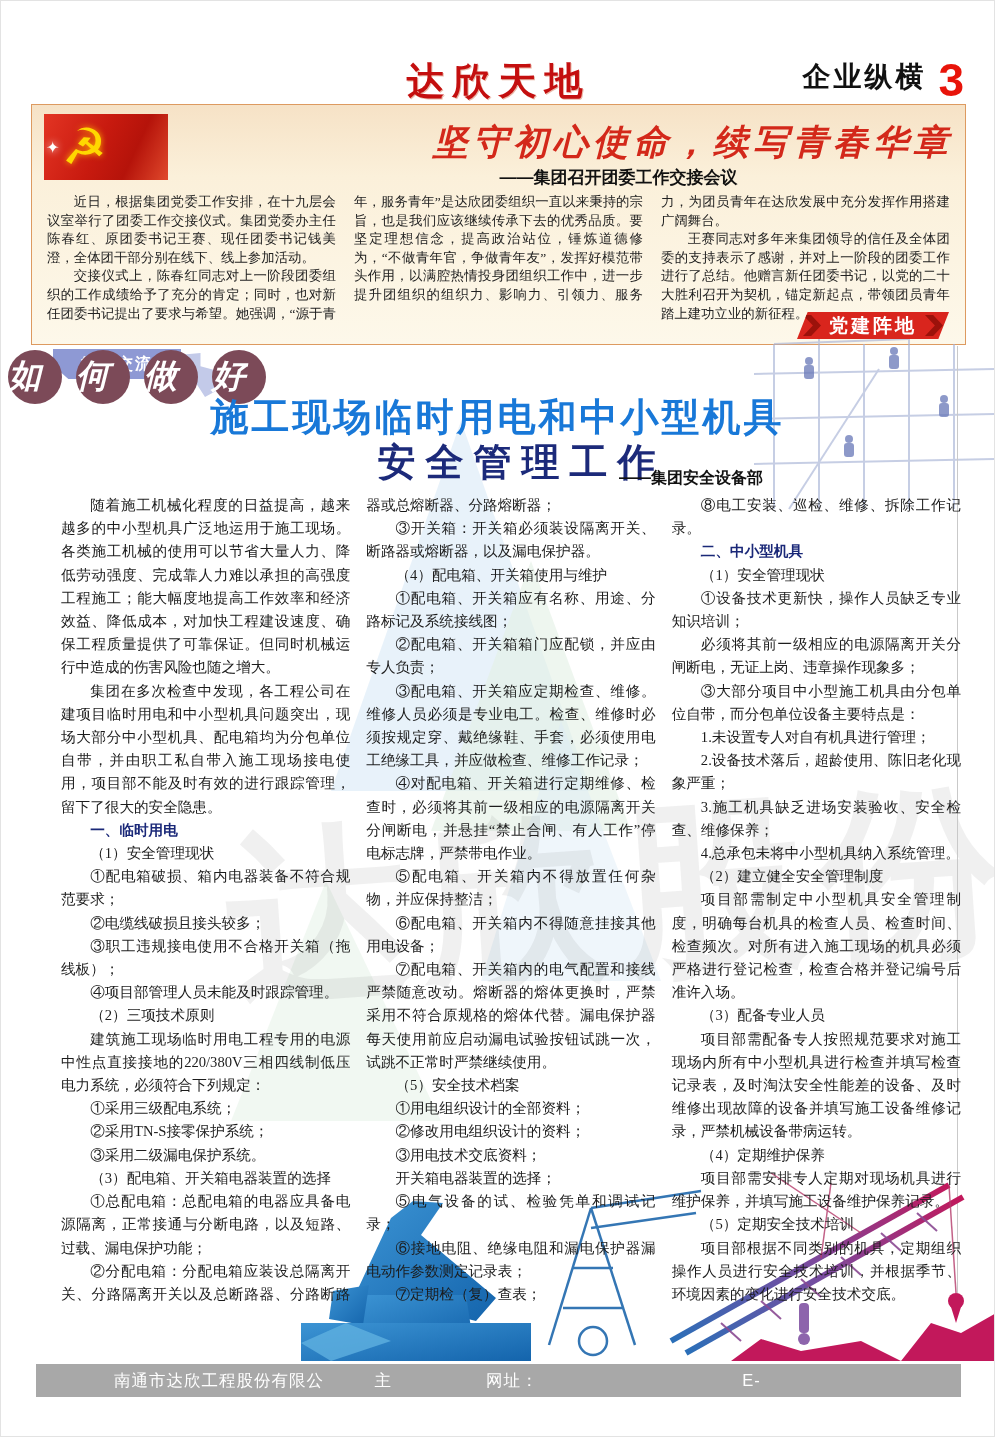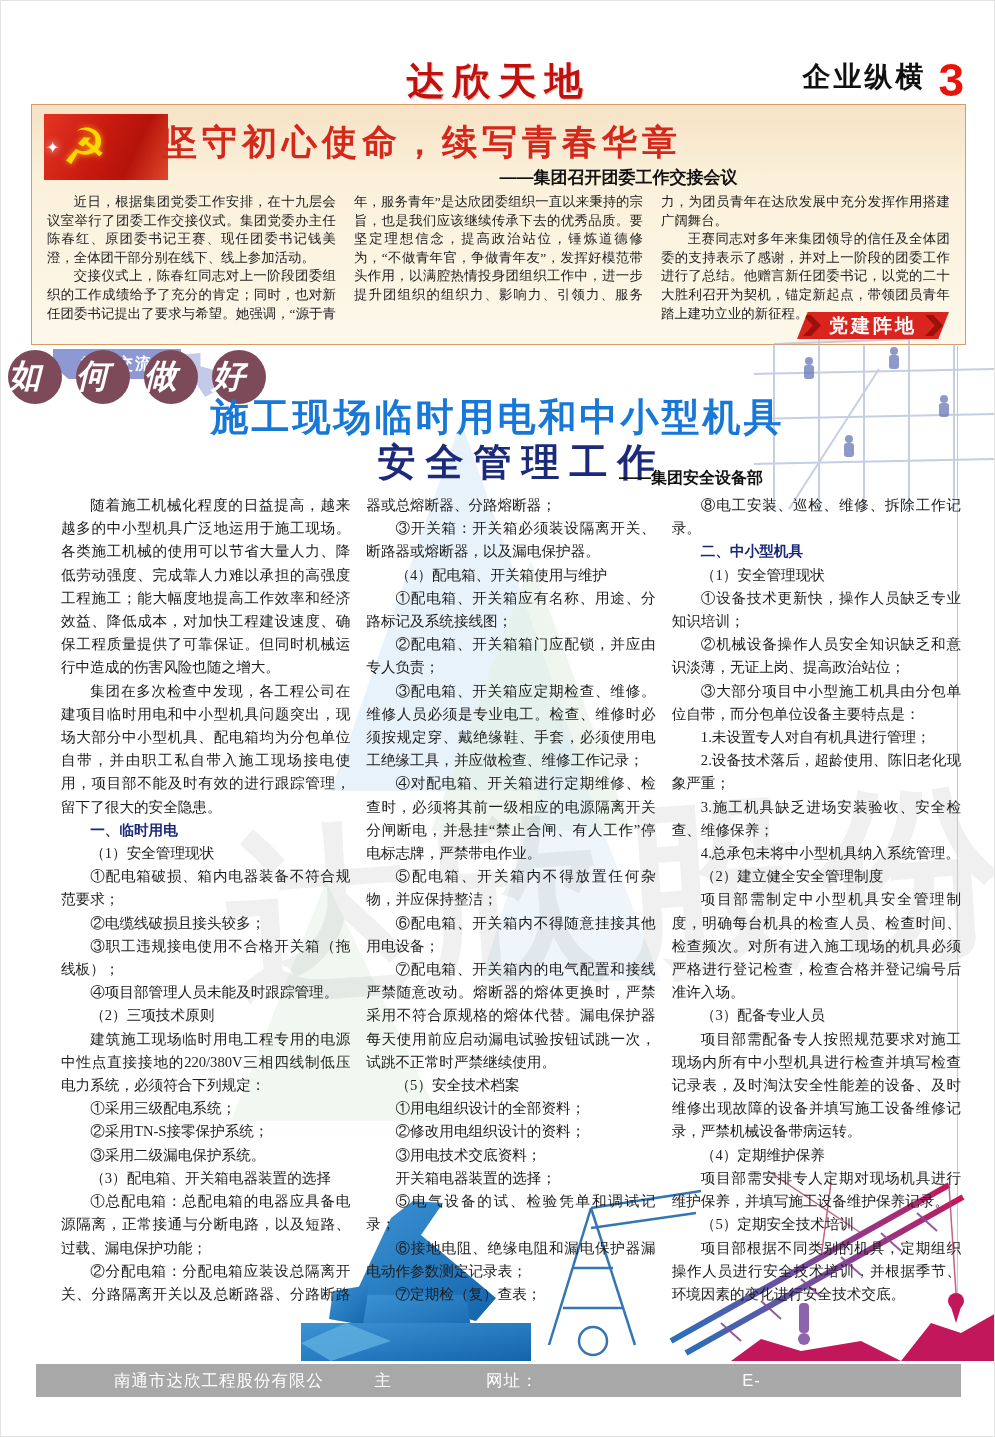--- a/index.html
+++ b/index.html
@@ -41,23 +41,24 @@
   }
   .flag .emblem {
     position:absolute; left:18px; top:2px; font-size:50px; color:#ffd800;
     text-shadow:0 0 6px #ffb400; line-height:62px;
   }
   .flag .sparkle {
     position:absolute; left:2px; top:24px; color:#fff; font-size:16px;
     text-shadow:0 0 8px #fff;
   }
   .ta-title {
-    position:absolute; left:130px; right:12px; top:14px; text-align:left;
+    position:absolute; left:130px; right:12px; top:14px; text-align:right;
     font-size:35px; font-weight:bold; color:#d3281a; letter-spacing:5px;
     font-family:"Liberation Sans",sans-serif;
+    font-style:italic;
   }
   .ta-subtitle {
     position:absolute; left:260px; right:20px; top:61px; text-align:center;
     font-size:17px; font-weight:bold; color:#111;
     font-family:"Liberation Sans",sans-serif;
   }
   .ta-text {
     position:absolute; left:15px; right:15px; top:88px; height:146px;
     column-count:3; column-gap:18px; column-fill:auto; overflow:hidden;
     font-size:13.4px; line-height:18.6px; text-align:justify; color:#222;
@@ -240,21 +241,21 @@
       <p class="para p">②修改用电组织设计的资料；</p>
       <p class="para p">③用电技术交底资料；</p>
       <p class="para p">开关箱电器装置的选择；</p>
       <p class="para p">⑤电气设备的试、检验凭单和调试记录；</p>
       <p class="para p">⑥接地电阻、绝缘电阻和漏电保护器漏电动作参数测定记录表；</p>
       <p class="para p">⑦定期检（复）查表；</p>
       <p class="para p">⑧电工安装、巡检、维修、拆除工作记录。</p>
       <p class="para h">二、中小型机具</p>
       <p class="para p">（1）安全管理现状</p>
       <p class="para p">①设备技术更新快，操作人员缺乏专业知识培训；</p>
-      <p class="para p">②机械设备操作人员安全知识缺乏和意识淡薄，无证上岗、提高政治站位；</p>
+      <p class="para p">必须将其前一级相应的电源隔离开关分闸断电，无证上岗、违章操作现象多；</p>
       <p class="para p">③大部分项目中小型施工机具由分包单位自带，而分包单位设备主要特点是：</p>
       <p class="para p">1.未设置专人对自有机具进行管理；</p>
       <p class="para p">2.设备技术落后，超龄使用、陈旧老化现象严重；</p>
       <p class="para p">3.施工机具缺乏进场安装验收、安全检查、维修保养；</p>
       <p class="para p">4.总承包未将中小型机具纳入系统管理。</p>
       <p class="para p">（2）建立健全安全管理制度</p>
       <p class="para p">项目部需制定中小型机具安全管理制度，明确每台机具的检查人员、检查时间、检查频次。对所有进入施工现场的机具必须严格进行登记检查，检查合格并登记编号后准许入场。</p>
       <p class="para p">（3）配备专业人员</p>
       <p class="para p">项目部需配备专人按照规范要求对施工现场内所有中小型机具进行检查并填写检查记录表，及时淘汰安全性能差的设备、及时维修出现故障的设备并填写施工设备维修记录，严禁机械设备带病运转。</p>
       <p class="para p">（4）定期维护保养</p>

